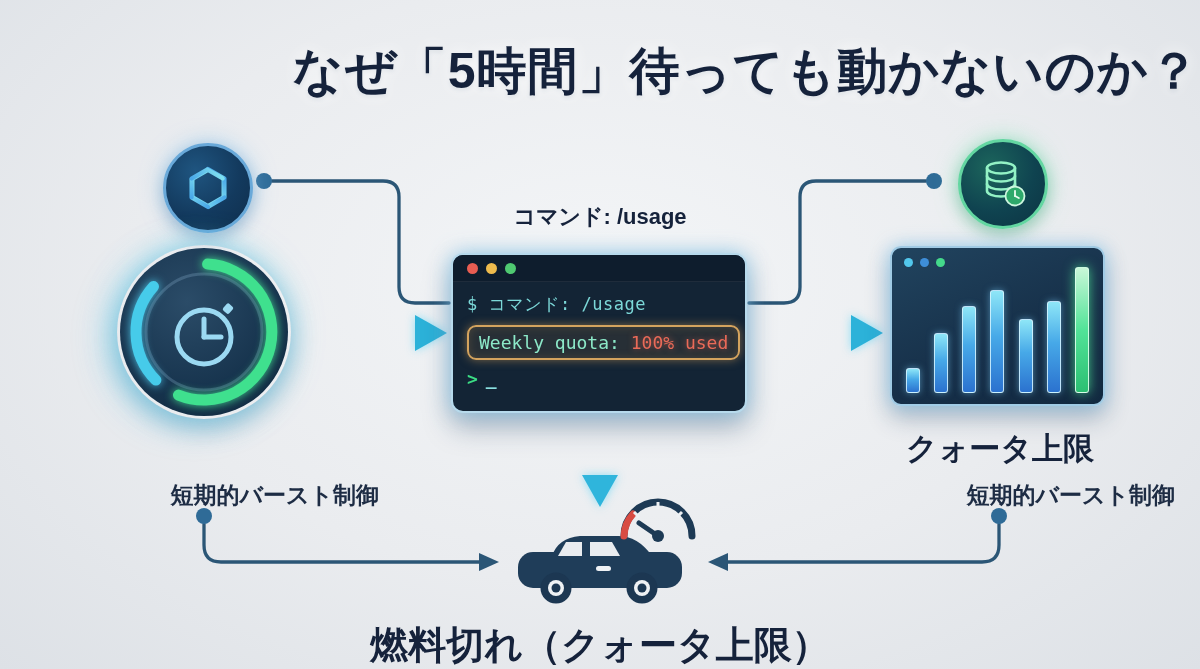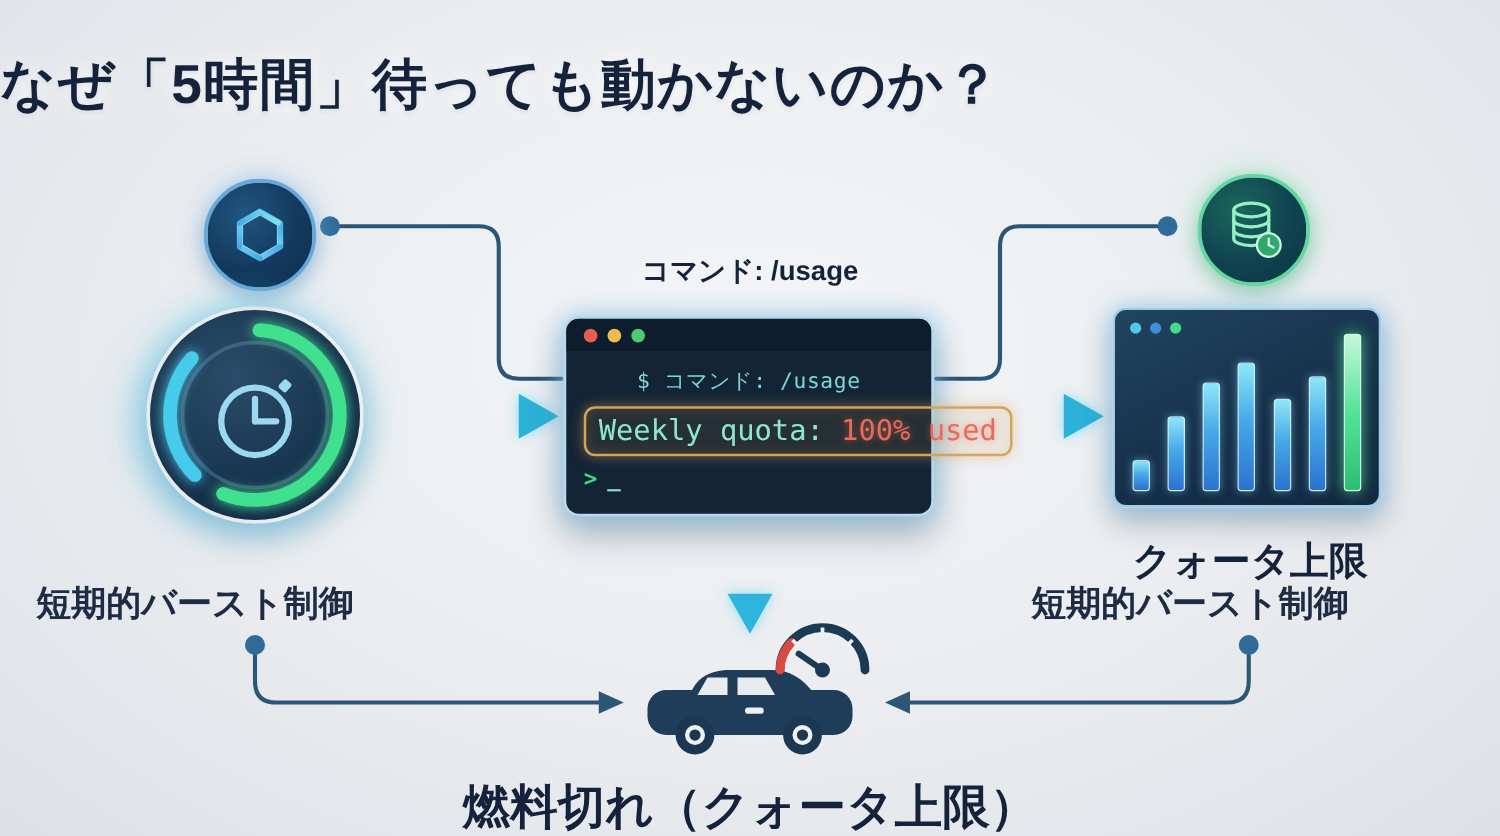--- a/index.html
+++ b/index.html
@@ -3,22 +3,22 @@
 <meta charset="utf-8">
 <style>
   html,body{margin:0;padding:0;background:#dfe3e8;}
   .canvas{
     position:relative;width:1200px;height:669px;overflow:hidden;
     background:radial-gradient(ellipse at 50% 42%, #f3f5f7 0%, #eaecef 55%, #dde1e6 100%);
     font-family:"Liberation Sans", sans-serif;
   }
   
   .title{
-    position:absolute;top:38px;left:0;right:0;text-align:left;
-    font-size:44px;font-weight:900;color:#15223b;letter-spacing:1px;
+    position:absolute;top:38px;left:0;right:0;text-align:right;
+    font-size:50px;font-weight:900;color:#15223b;letter-spacing:1px;
     text-shadow:0 0 16px rgba(255,255,255,.95), 0 2px 4px rgba(40,70,110,.12);
   }
   
   .badge{position:absolute;border-radius:50%;display:flex;align-items:center;justify-content:center;}
   .openai-badge{
     left:163px;top:143px;width:84px;height:84px;
     background:radial-gradient(circle at 35% 30%, #1f5580 0%, #133a5e 55%, #0f2e4c 100%);
     border:3px solid #69a9d9;
     box-shadow:0 0 22px rgba(130,195,240,.65), 0 6px 14px rgba(30,60,100,.25);
   }
@@ -30,21 +30,21 @@
   }
   
   .timer-gauge{
     position:absolute;left:117px;top:245px;width:174px;height:174px;border-radius:50%;
     box-shadow:0 0 30px rgba(95,205,235,.55), -10px 6px 34px rgba(80,200,240,.35), 0 10px 22px rgba(30,60,100,.25);
   }
   .arc-green{filter:drop-shadow(0 0 5px rgba(70,230,150,.9));}
   .arc-cyan{filter:drop-shadow(0 0 5px rgba(80,205,240,.9));}
   
   .node-heading{position:absolute;font-size:31px;font-weight:800;color:#15223b;text-align:center;width:350px;}
-  .node-sub{position:absolute;font-size:28px;font-weight:600;color:#1d2c44;text-align:left;width:350px;}
+  .node-sub{position:absolute;font-size:23px;font-weight:600;color:#1d2c44;text-align:right;width:350px;margin-top:16px;}
   .left-heading{left:29px;top:428px;}
   .left-sub{left:29px;top:464px;}
   .right-heading{left:825px;top:428px;}
   .right-sub{left:825px;top:464px;}
   .cmd-label{position:absolute;left:400px;top:202px;width:400px;text-align:center;font-size:22px;font-weight:800;color:#15223b;}
   .bottom-caption{position:absolute;left:0;right:0;top:620px;text-align:center;font-size:38px;font-weight:800;color:#15223b;}
   
   .terminal{
     position:absolute;left:451px;top:253px;width:296px;height:160px;
     background:#132435;border-radius:12px;border:2px solid #b7daec;box-sizing:border-box;
@@ -54,26 +54,26 @@
   .terminal-header{
     height:26px;background:#0e1d2d;border-radius:10px 10px 0 0;
     display:flex;align-items:center;gap:8px;padding-left:14px;
     border-bottom:1px solid rgba(255,255,255,.07);
   }
   .tl-dot{width:11px;height:11px;border-radius:50%;}
   .tl-red{background:#e85d52;}
   .tl-yellow{background:#eebb4d;}
   .tl-green{background:#4fc971;}
   .terminal-body{padding:11px 14px 0 14px;}
-  .term-line1{font-size:17px;color:#7cd8d8;letter-spacing:.5px;white-space:nowrap;text-align:center;}
+  .term-line1{font-size:17px;color:#7cd8d8;letter-spacing:.5px;white-space:nowrap;}
   .quota-box{
     display:inline-block;margin-top:9px;padding:5px 10px;border:2px solid #d4a35e;border-radius:9px;
     background:rgba(212,150,70,.10);
     box-shadow:0 0 10px rgba(225,165,85,.5), inset 0 0 10px rgba(225,165,85,.18);
-    font-size:23px;white-space:nowrap;
+    font-size:18px;white-space:nowrap;
   }
   .quota-label{color:#8ce8c8;}
   .quota-value{color:#ea6a58;text-shadow:0 0 6px rgba(235,110,85,.6);}
   .term-prompt-line{margin-top:8px;font-size:18px;}
   .term-prompt{color:#3bdc84;font-weight:bold;}
   .term-cursor{color:#8adfe0;font-weight:bold;margin-left:8px;}
   
   .chart-window{
     position:absolute;left:890px;top:246px;width:215px;height:160px;box-sizing:border-box;
     background:linear-gradient(155deg,#21445f 0%,#162f48 60%,#122940 100%);

